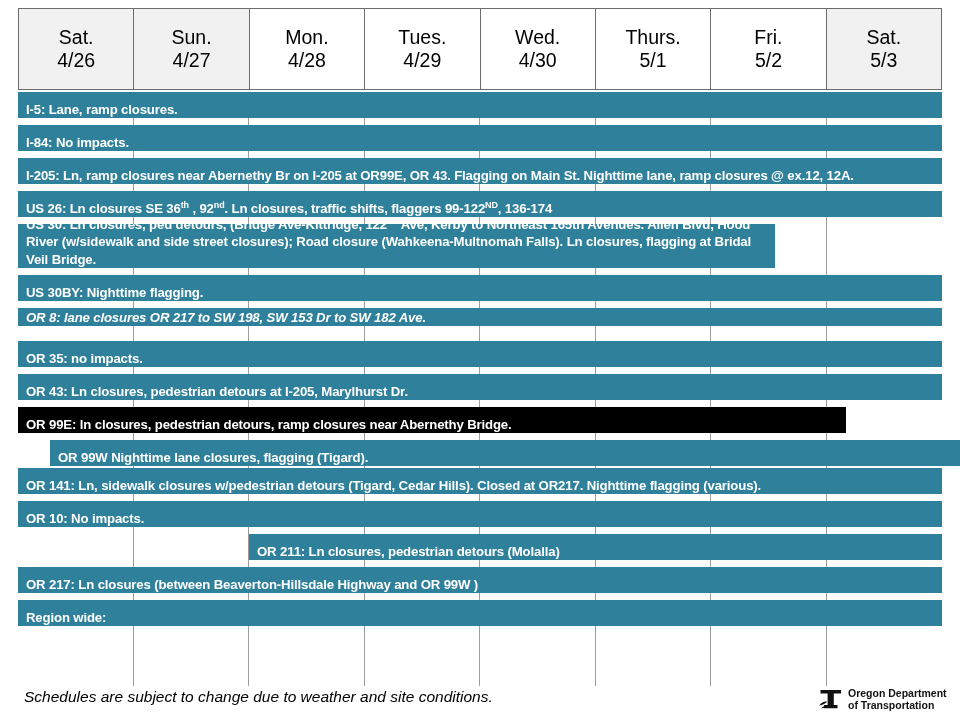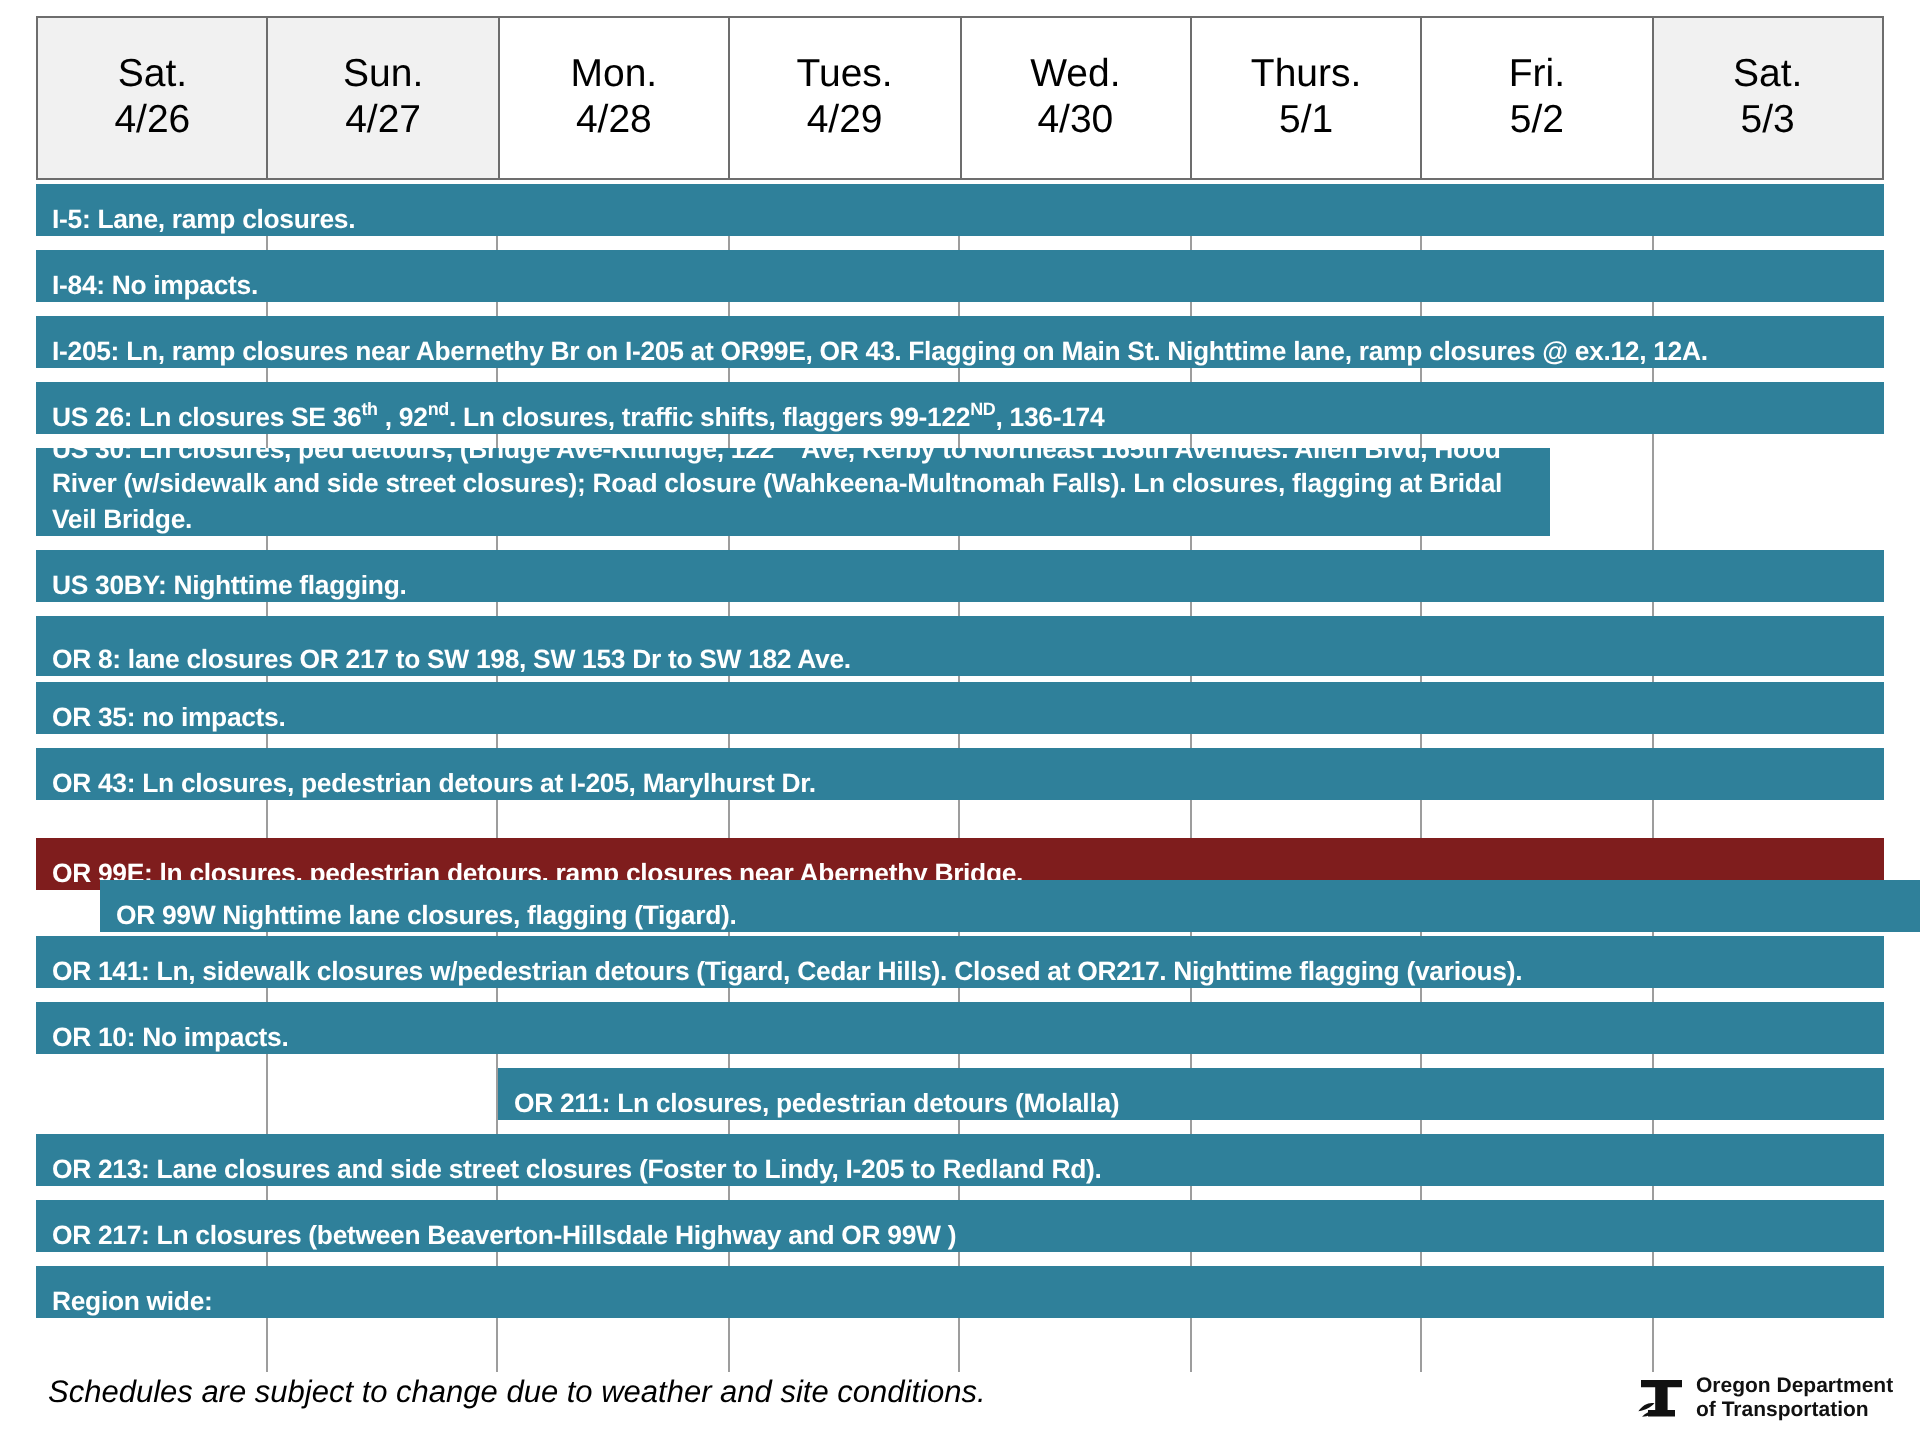--- a/index.html
+++ b/index.html
@@ -214,36 +214,36 @@
         <div class="bar" style="background: rgb(47, 128, 154); left: 0px; width: 757px; top: 0px; height: 44px;">
           <div class="txt">US 30: Ln closures, ped detours, (Bridge Ave-Kittridge, 122<sup>nd</sup> Ave, Kerby to Northeast 165th Avenues.  Allen Blvd, Hood River (w/sidewalk and side street closures); Road closure (Wahkeena-Multnomah Falls). Ln closures, flagging at Bridal Veil Bridge.</div>
         </div>
       </div>
       <div class="row" style="height: 33px;">
         <div class="bar" style="background: rgb(47, 128, 154); left: 0px; width: 924px; top: 0px; height: 26px;">
           <div class="txt">US 30BY: Nighttime flagging.</div>
         </div>
       </div>
       <div class="row" style="height: 33px;">
-        <div class="bar" style="background: rgb(47, 128, 154); left: 0px; width: 924px; top: 0px; height: 30px;">
+        <div class="bar" style="background: rgb(47, 128, 154); left: 0px; width: 924px; top: 0px; height: 18px; font-style: italic;">
           <div class="txt">OR 8: lane closures OR 217 to SW 198, SW 153 Dr to SW 182 Ave.</div>
         </div>
       </div>
       <div class="row" style="height: 33px;">
         <div class="bar" style="background: rgb(47, 128, 154); left: 0px; width: 924px; top: 0px; height: 26px;">
           <div class="txt">OR 35: no impacts.</div>
         </div>
       </div>
       <div class="row" style="height: 33px;">
         <div class="bar" style="background: rgb(47, 128, 154); left: 0px; width: 924px; top: 0px; height: 26px;">
           <div class="txt"> OR 43: Ln closures, pedestrian detours at I-205, Marylhurst Dr.</div>
         </div>
       </div>
       <div class="row" style="height: 33px;">
-        <div class="bar" style="background: #7f1d1d; left: 0px; width: 924px; top: 12px; height: 26px;">
+        <div class="bar" style="background: #000000; left: 0px; width: 828px; top: 0px; height: 26px;">
           <div class="txt">OR 99E: ln closures, pedestrian detours, ramp closures near Abernethy Bridge.</div>
         </div>
       </div>
       <div class="row" style="height: 28px; margin-left: 32px;">
         <div class="bar" style="background: rgb(47, 128, 154); left: 0px; width: 924px; top: 0px; height: 26px;">
           <div class="txt"> OR 99W Nighttime lane closures, flagging (Tigard).</div>
         </div>
       </div>
       <div class="row" style="height: 33px; border-radius: 15px;">
         <div class="bar" style="background: rgb(47, 128, 154); left: 0px; width: 924px; top: 0px; height: 26px;">
@@ -251,25 +251,20 @@
         </div>
       </div>
       <div class="row" style="height: 33px;">
         <div class="bar" style="background: rgb(47, 128, 154); left: 0px; width: 924px; top: 0px; height: 26px;">
           <div class="txt">OR 10: No impacts.</div>
         </div>
       </div>
       <div class="row" style="height: 33px;">
         <div class="bar" style="background: rgb(47, 128, 154); left: 231px; width: 693px; top: 0px; height: 26px;">
           <div class="txt">OR 211: Ln closures, pedestrian detours (Molalla)</div>
-        </div>
-      </div>
-      <div class="row" style="height: 33px;">
-        <div class="bar" style="background: rgb(47, 128, 154); left: 0px; width: 924px; top: 0px; height: 26px;">
-          <div class="txt">OR 213: Lane closures and side street closures (Foster to Lindy, I-205 to Redland Rd).</div>
         </div>
       </div>
       <div class="row" style="height: 33px;">
         <div class="bar" style="background: rgb(47, 128, 154); left: 0px; width: 924px; top: 0px; height: 26px;">
           <div class="txt">OR 217: Ln closures (between Beaverton-Hillsdale Highway and OR 99W )</div>
         </div>
       </div>
       <div class="row" style="height: 33px;">
         <div class="bar" style="background: rgb(47, 128, 154); left: 0px; width: 924px; top: 0px; height: 26px;">
           <div class="txt">Region wide:</div>

